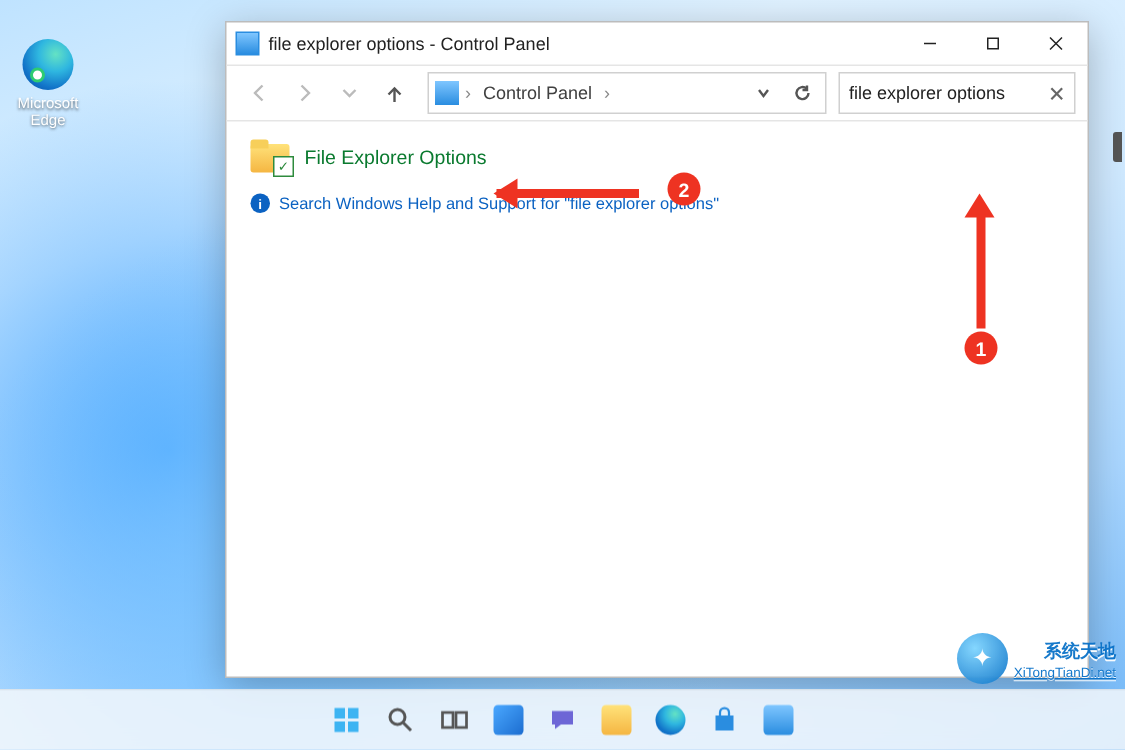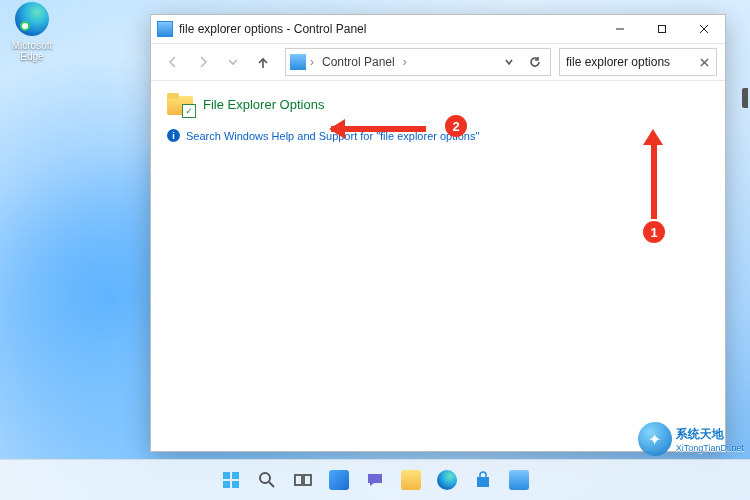--- a/index.html
+++ b/index.html
@@ -6,21 +6,21 @@
   .screen{position:relative;width:750px;height:500px;}
   
   .wallpaper{position:absolute;inset:0;
     background:
       radial-gradient(circle at 30% 80%, #7cc4ff 0%, rgba(124,196,255,0) 40%),
       radial-gradient(circle at 15% 60%, #4aa8ff 0%, rgba(74,168,255,0) 35%),
       radial-gradient(circle at 45% 75%, #9fd4ff 0%, rgba(159,212,255,0) 30%),
       linear-gradient(160deg,#bfe3ff 0%,#dff1ff 25%,#cfe9ff 50%,#a9d6ff 75%,#6fb6f7 100%);
   }
   
-  .desk-icon{position:absolute;top:2px;left:6px;width:52px;text-align:center;color:#fff;text-shadow:0 1px 2px rgba(0,0,0,.6);}
+  .desk-icon{position:absolute;top:26px;left:6px;width:52px;text-align:center;color:#fff;text-shadow:0 1px 2px rgba(0,0,0,.6);}
   .desk-icon .edge{width:34px;height:34px;margin:0 auto 4px;border-radius:50%;
     background:radial-gradient(circle at 65% 30%,#64e2c4 0%,#2fb7e0 35%,#1172c8 70%,#0a4d9e 100%);
     position:relative;}
   .desk-icon .edge::after{content:"";position:absolute;left:5px;bottom:5px;width:10px;height:10px;
     border-radius:50%;background:#fff;border:2px solid #2ecc71;box-sizing:border-box;}
   .desk-icon .lbl{font-size:10px;line-height:11px;}
   
   .win{position:absolute;top:14px;left:150px;width:574px;height:436px;background:#fff;border:1px solid #bcbcbc;box-shadow:0 6px 24px rgba(0,0,0,.25);display:flex;flex-direction:column;}
   .titlebar{height:28px;display:flex;align-items:center;border-bottom:1px solid #e5e5e5;}
   .titlebar .ico{width:16px;height:16px;margin:0 6px;background:linear-gradient(#7fc6ff,#2a8de0);border:1px solid #2a8de0;box-sizing:border-box;}
@@ -64,22 +64,22 @@
   .arrow2-wrap .head{position:absolute;left:4px;top:0;width:0;height:0;border-left:10px solid transparent;border-right:10px solid transparent;border-bottom:16px solid #e32;}
   .badge.b1{top:140px;left:492px;}
   
   .taskbar{position:absolute;left:0;right:0;bottom:0;height:40px;background:rgba(245,248,252,.85);backdrop-filter:blur(6px);display:flex;align-items:center;justify-content:center;gap:6px;border-top:1px solid rgba(0,0,0,.08);}
   .tb{width:30px;height:30px;border-radius:4px;display:flex;align-items:center;justify-content:center;}
   .tb svg{width:20px;height:20px;}
   .tb .box{width:20px;height:20px;border-radius:3px;}
   .watermark{position:absolute;right:6px;bottom:44px;display:flex;align-items:center;gap:4px;opacity:.95;}
   .watermark .orb{width:34px;height:34px;border-radius:50%;background:radial-gradient(circle at 35% 30%,#7fd5ff,#0a72c8);display:flex;align-items:center;justify-content:center;color:#fff;font-size:16px;}
   .watermark .wt{font-size:12px;color:#0a72c8;text-shadow:0 1px 0 #fff;}
-  .watermark .wt .cn{font-weight:bold;}
-  .watermark .wt .en{font-size:9px;color:#0a72c8;}
+  .watermark .wt .cn{font-weight:bold;text-align:right;}
+  .watermark .wt .en{font-size:9px;color:#0a72c8;text-decoration:underline;}
   .ext{position:absolute;top:88px;right:2px;width:6px;height:20px;background:#555;border-radius:2px 0 0 2px;}
 </style>
 </head>
 <body>
 
 <div class="screen">
   <div class="wallpaper"></div>
 
   <div class="desk-icon">
     <div class="edge"></div>

